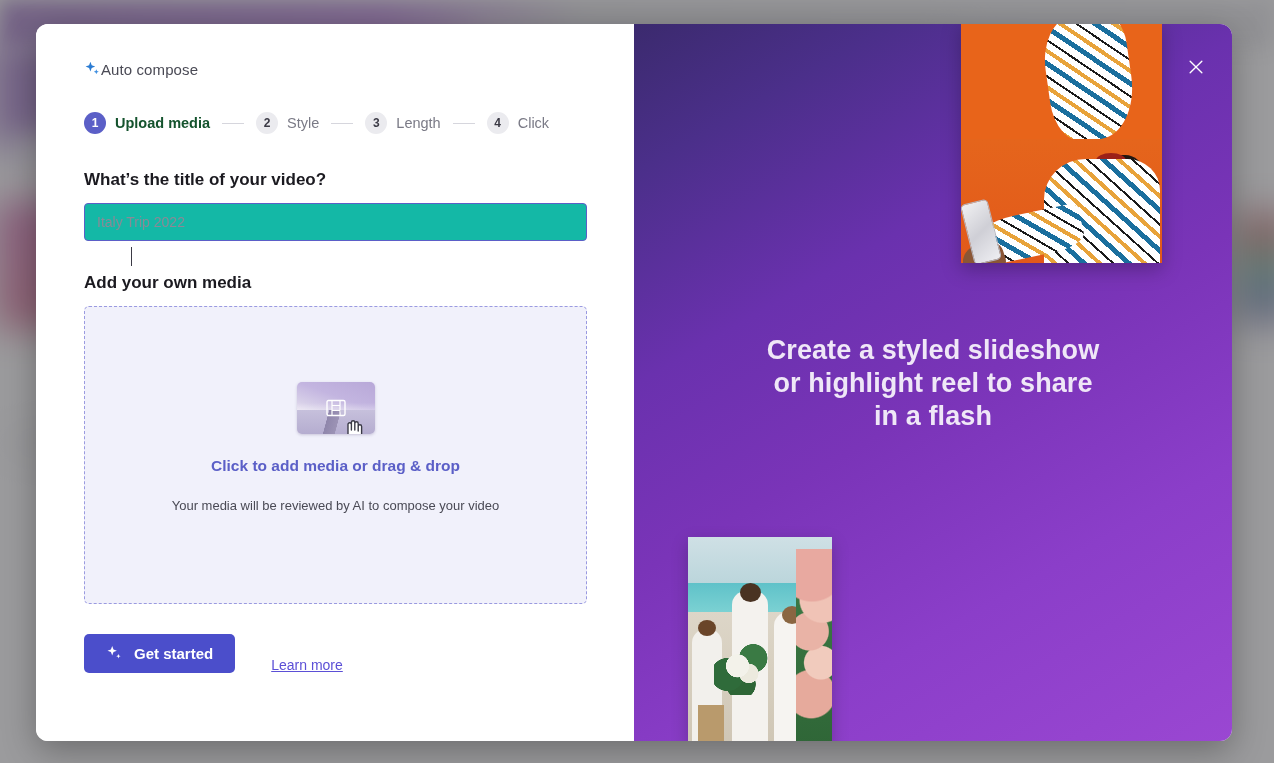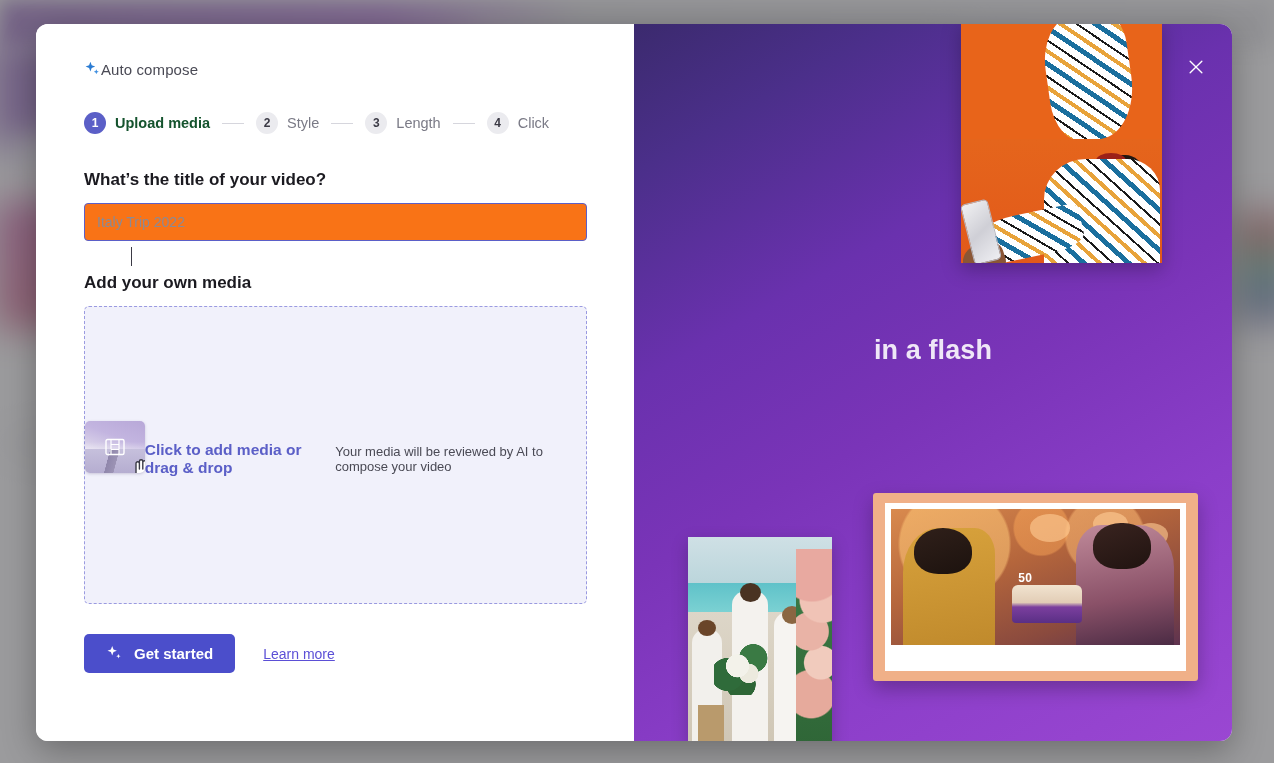--- a/index.html
+++ b/index.html
@@ -107,21 +107,21 @@
     margin-top: 35px;
     font-size: 17px;
     font-weight: bold;
     color: #1b1a20;
   }
   .title-input {
     margin-top: 13px;
     width: 503px; height: 38px;
     border: 1px solid #5b5fc7;
     border-radius: 4px;
-    background: #f97316;
+    background: #14b8a6;
     padding: 0 12px;
     font-size: 14px;
     color: #3b3a45;
     font-family: inherit;
     outline: none;
     position: relative;
   }
   .title-input::placeholder { color: #8a8a96; }
   .caret {
     position: absolute;
@@ -145,21 +145,21 @@
     border: 1px dashed #9a9ae0;
     border-radius: 5px;
     display: flex;
     flex-direction: column;
     align-items: center;
     justify-content: center;
     cursor: pointer;
     position: relative;
   }
   .dz-inner {
-    display: flex; flex-direction: row; align-items: center;
+    display: flex; flex-direction: column; align-items: center;
     transform: translateY(-8px);
   }
   .dz-thumb {
     width: 78px; height: 52px;
     border-radius: 5px;
     position: relative;
     overflow: hidden;
     background:
       linear-gradient(180deg, rgba(255,255,255,0.0) 40%, rgba(255,255,255,0.45) 62%, rgba(255,255,255,0.15) 100%),
       linear-gradient(200deg, #b8a8d8 0%, #c3b5e0 35%, #d7cfe8 58%, #efeaf5 78%, #cdc7dd 100%);
@@ -189,21 +189,21 @@
   }
   .dz-sub {
     margin-top: 23px;
     font-size: 13px;
     color: #4a4a55;
   }
 
   
   .footer-row {
     margin-top: 30px;
-    display: flex; align-items: center; gap: 28px;
+    display: flex; align-items: flex-end; gap: 36px;
   }
   .get-started-btn {
     height: 39px;
     padding: 0 22px;
     background: #4b4ecb;
     border: none;
     border-radius: 5px;
     color: #ffffff;
     font-size: 15px;
     font-weight: bold;
@@ -557,54 +557,41 @@
         <span class="person-hair-tie"></span>
         <span class="person-face"></span>
         <span class="shirt-swatch person-body"></span>
         <span class="shirt-swatch person-arm"></span>
         <span class="hand-phone"></span>
         <span class="phone"></span>
       </div>
     </div>
 
     <div class="promo-headline">
+      <div>Create a styled slideshow</div>
+      <div>or highlight reel to share</div>
       <div>in a flash</div>
     </div>
 
     <div class="card-wedding">
       <span class="wd-sky"></span>
       <span class="wd-sea"></span>
       <span class="wd-sand"></span>
       <span class="wd-person wd-p1">
           <span class="wd-p1-legs"></span>
         </span>
       <span class="wd-person wd-p2"></span>
       <span class="wd-person wd-p3"></span>
       <span class="wd-head wd-h1"></span>
       <span class="wd-head wd-h2"></span>
       <span class="wd-head wd-h3"></span>
       <span class="wd-bouquet"></span>
       <span class="wd-floral"></span>
     </div>
 
-    <div class="card-party">
-      <div class="party-polaroid">
-        <div class="party-photo">
-          <span class="pp-balloon" style="left:48%;top:4%;width:14%;height:20%;"></span>
-          <span class="pp-balloon" style="left:70%;top:2%;width:12%;height:18%;"></span>
-          <span class="pp-balloon" style="left:84%;top:10%;width:12%;height:18%;"></span>
-          <span class="pp-person-l"></span>
-          <span class="pp-head-l"></span>
-          <span class="pp-person-r"></span>
-          <span class="pp-head-r"></span>
-          <span class="pp-cake"></span>
-          <span class="pp-fifty">50</span>
-        </div>
-      </div>
-    </div>
 
     <div class="close-btn">
       <svg viewBox="0 0 20 20" width="18" height="18" aria-hidden="true">
         <line x1="3.5" y1="3.5" x2="16.5" y2="16.5" stroke="#ffffff" stroke-width="1.5" stroke-linecap="round"></line>
         <line x1="16.5" y1="3.5" x2="3.5" y2="16.5" stroke="#ffffff" stroke-width="1.5" stroke-linecap="round"></line>
       </svg>
     </div>
   </div>
 </div>
 

